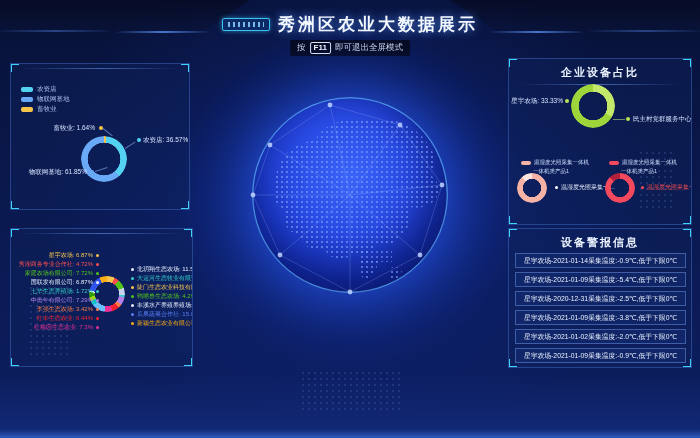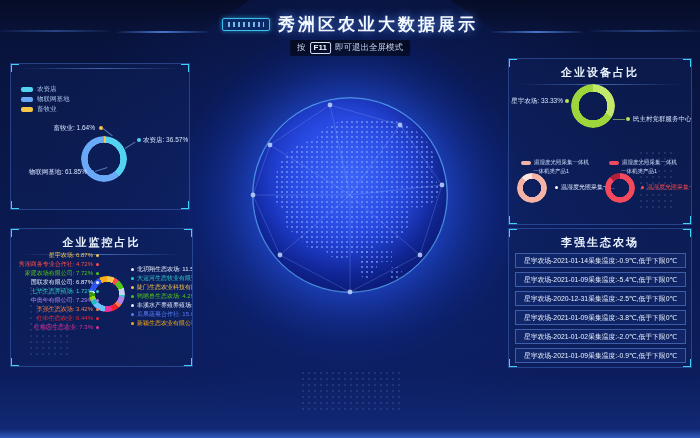--- a/index.html
+++ b/index.html
@@ -167,21 +167,20 @@
     <span class="callout" style="left:6px; top:104px; width:70px; text-align:right;">物联网基地: 61.85%</span>
     <span class="dot" style="left: 79px; top: 106px; background: rgb(106, 168, 248);"></span>
     <div class="lline" style="left:84px; top:107px; width:13px; transform:rotate(-18deg);"></div>
   </div>
 
   <div class="panel" style="left:10px; top:228px; width:183px; height:139px;">
     <div class="corner c-tl"></div>
     <div class="corner c-tr"></div>
     <div class="corner c-bl"></div>
     <div class="corner c-br"></div>
-    <div class="p-title">企业监控占比</div>
     <div class="p-sep"></div>
 
     <div class="donut" style="left: 78px; top: 47px; width: 36px; height: 36px; --hole: 66%; background: conic-gradient(rgb(246, 197, 74) 0%, rgb(246, 197, 74) 6.87%, rgb(255, 77, 79) 6.87%, rgb(255, 77, 79) 11.59%, rgb(82, 196, 26) 11.59%, rgb(82, 196, 26) 19.31%, rgb(200, 212, 238) 19.31%, rgb(200, 212, 238) 26.18%, rgb(54, 207, 201) 26.18%, rgb(54, 207, 201) 27.9%, rgb(179, 127, 235) 27.9%, rgb(179, 127, 235) 35.19%, rgb(255, 122, 69) 35.19%, rgb(255, 122, 69) 38.61%, rgb(245, 34, 45) 38.61%, rgb(245, 34, 45) 45.05%, rgb(235, 47, 150) 45.05%, rgb(235, 47, 150) 52.35%, rgb(105, 192, 255) 52.35%, rgb(105, 192, 255) 63.91%, rgb(19, 194, 194) 63.91%, rgb(19, 194, 194) 68.41%, rgb(160, 217, 17) 68.41%, rgb(160, 217, 17) 72.41%, rgb(56, 158, 13) 72.41%, rgb(56, 158, 13) 76.7%, rgb(240, 240, 240) 76.7%, rgb(240, 240, 240) 78.11%, rgb(47, 84, 235) 78.11%, rgb(47, 84, 235) 93.13%, rgb(250, 173, 20) 93.13%, rgb(250, 173, 20) 100%);"></div>
 
     <div class="bl" style="top: 22px; color: rgb(246, 197, 74);">
         <span>星宇农场: 6.87%</span>
         <span class="mini-dot"></span>
       </div>
     <div class="bl" style="top: 31px; color: rgb(255, 77, 79);">
         <span>秀湖商务专业合作社: 4.72%</span>
@@ -285,21 +284,21 @@
     <div class="donut" style="left: 96px; top: 114px; width: 30px; height: 30px; --hole: 60%; background: conic-gradient(rgb(244, 72, 92) 0%, rgb(244, 72, 92) 88%, rgb(179, 32, 58) 88%, rgb(179, 32, 58) 100%);"></div>
     <span class="dot" style="left:132px; top:127px; width:3px; height:3px; background:#ff4d4f;"></span>
     <span class="dc-callout" style="left: 138px; top: 124px; color: rgb(255, 77, 79);">温湿度光照采集一…</span>
   </div>
 
   <div class="panel" style="left:508px; top:228px; width:184px; height:140px;">
     <div class="corner c-tl"></div>
     <div class="corner c-tr"></div>
     <div class="corner c-bl"></div>
     <div class="corner c-br"></div>
-    <div class="p-title">李强生态农场</div>
+    <div class="p-title">设备警报信息</div>
 
     <div class="alarm-row" style="top:24px;">星宇农场-2021-01-14采集温度:-0.9℃,低于下限0℃</div>
     <div class="alarm-row" style="top:43px;">星宇农场-2021-01-09采集温度:-5.4℃,低于下限0℃</div>
     <div class="alarm-row" style="top:62px;">星宇农场-2020-12-31采集温度:-2.5℃,低于下限0℃</div>
     <div class="alarm-row" style="top:81px;">星宇农场-2021-01-09采集温度:-3.8℃,低于下限0℃</div>
     <div class="alarm-row" style="top:100px;">星宇农场-2021-01-02采集温度:-2.0℃,低于下限0℃</div>
     <div class="alarm-row" style="top:119px;">星宇农场-2021-01-09采集温度:-0.9℃,低于下限0℃</div>
   </div>
 
   <div class="bottom-band"></div>

